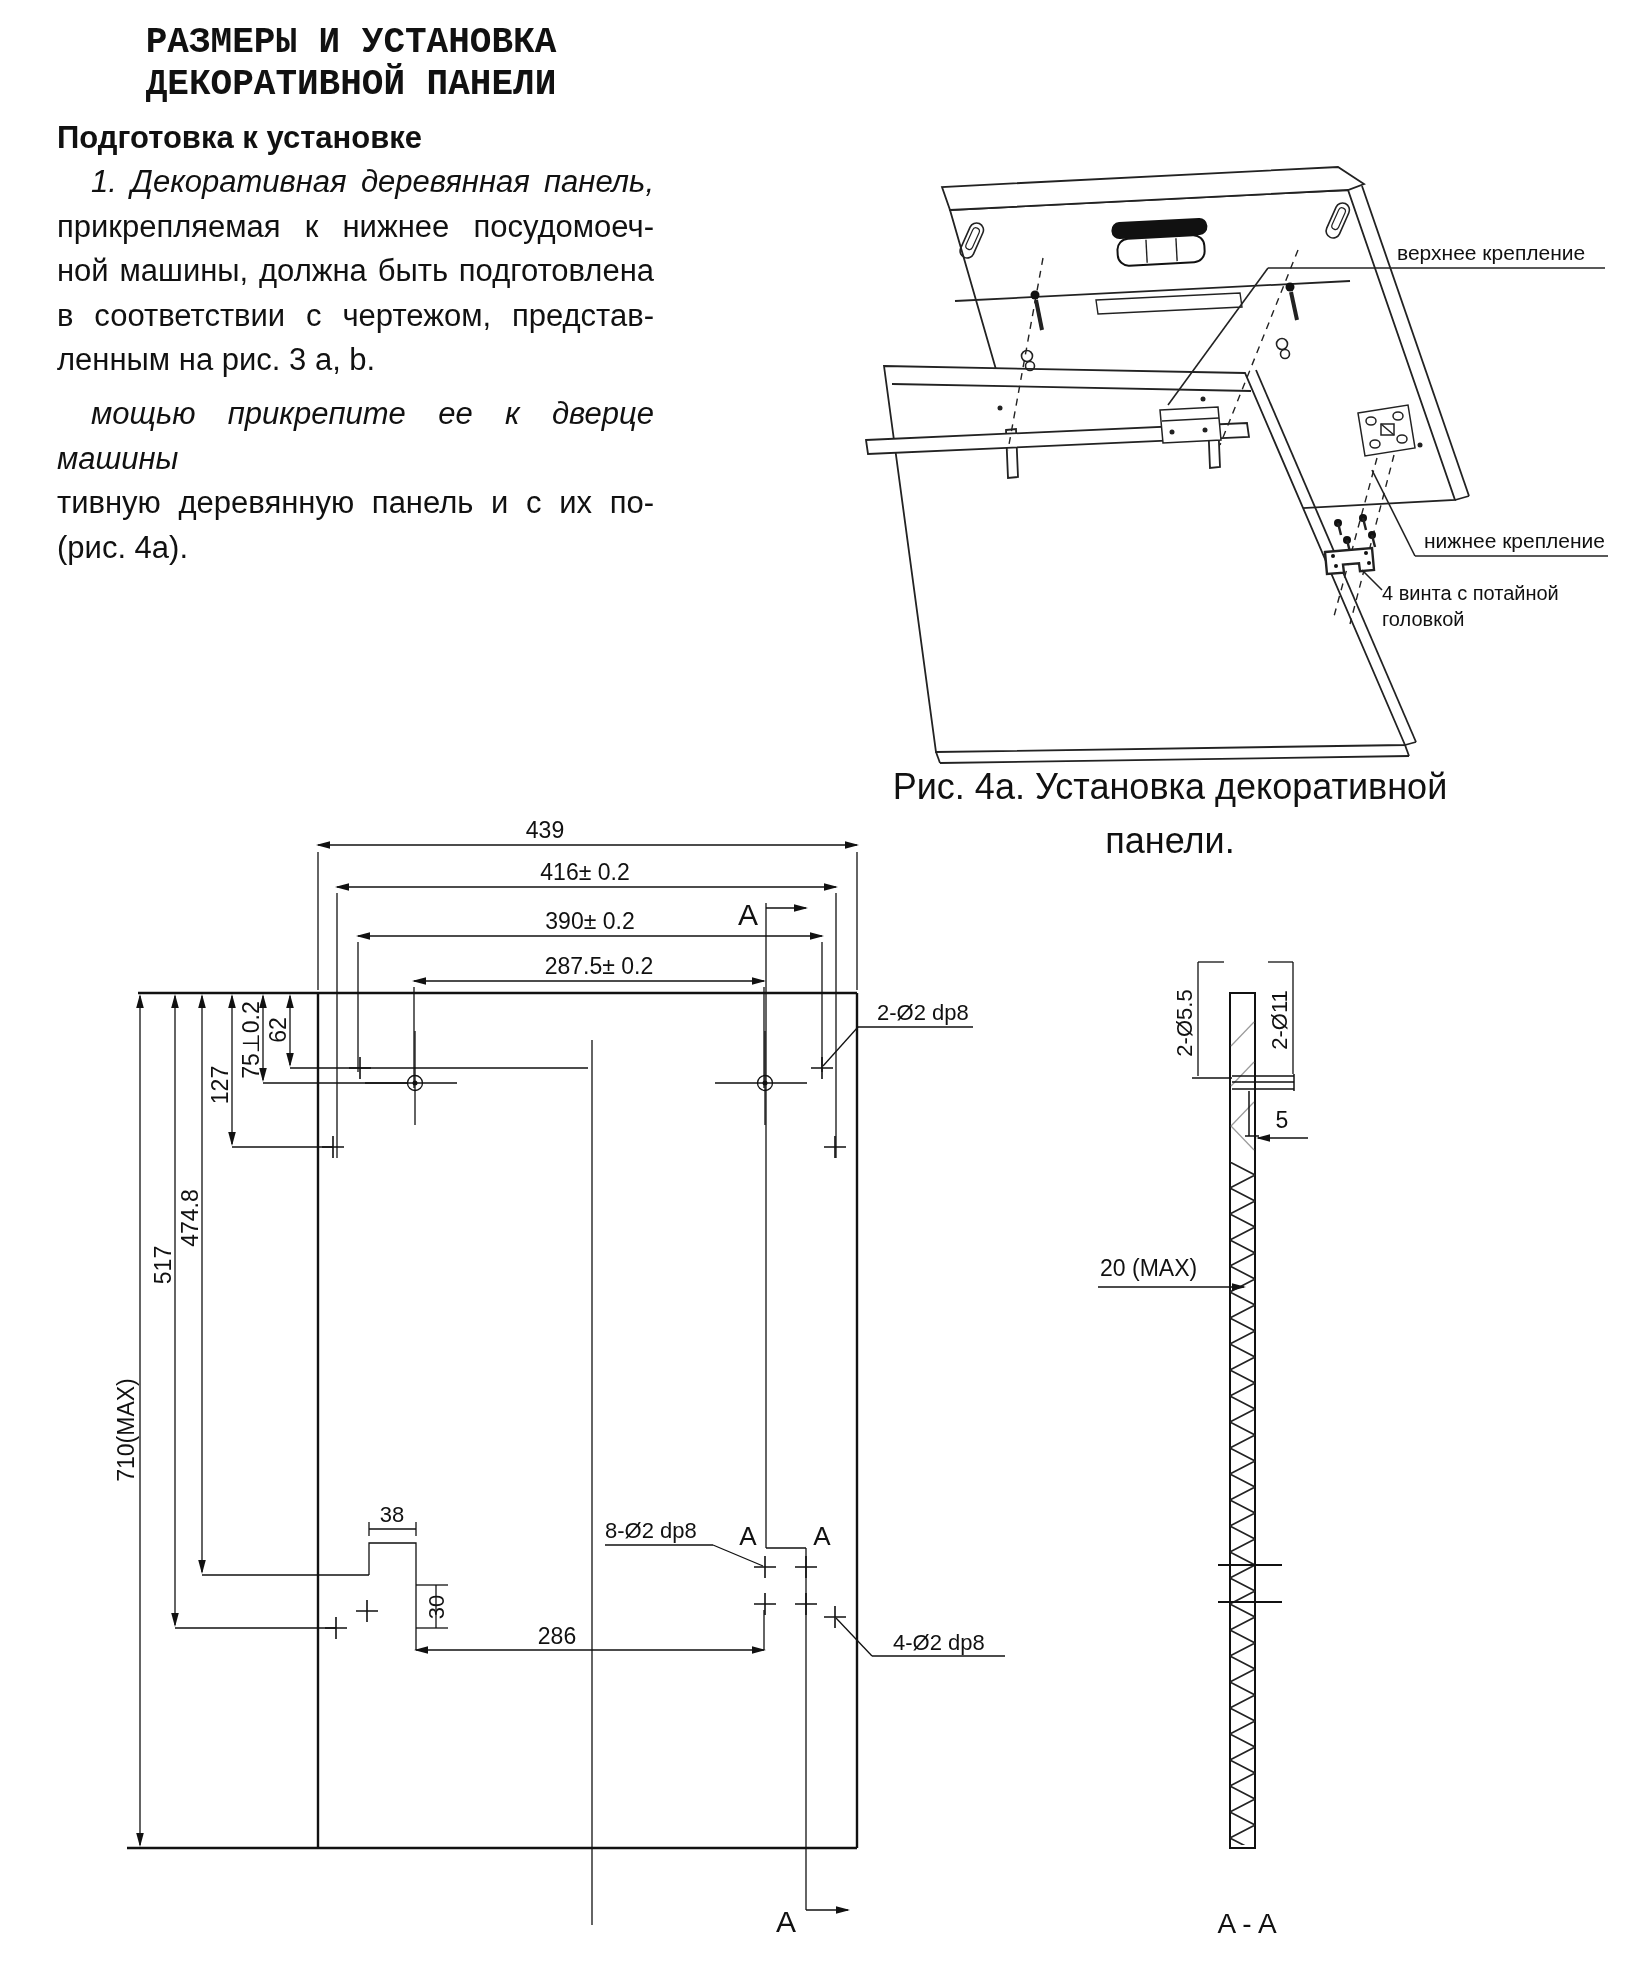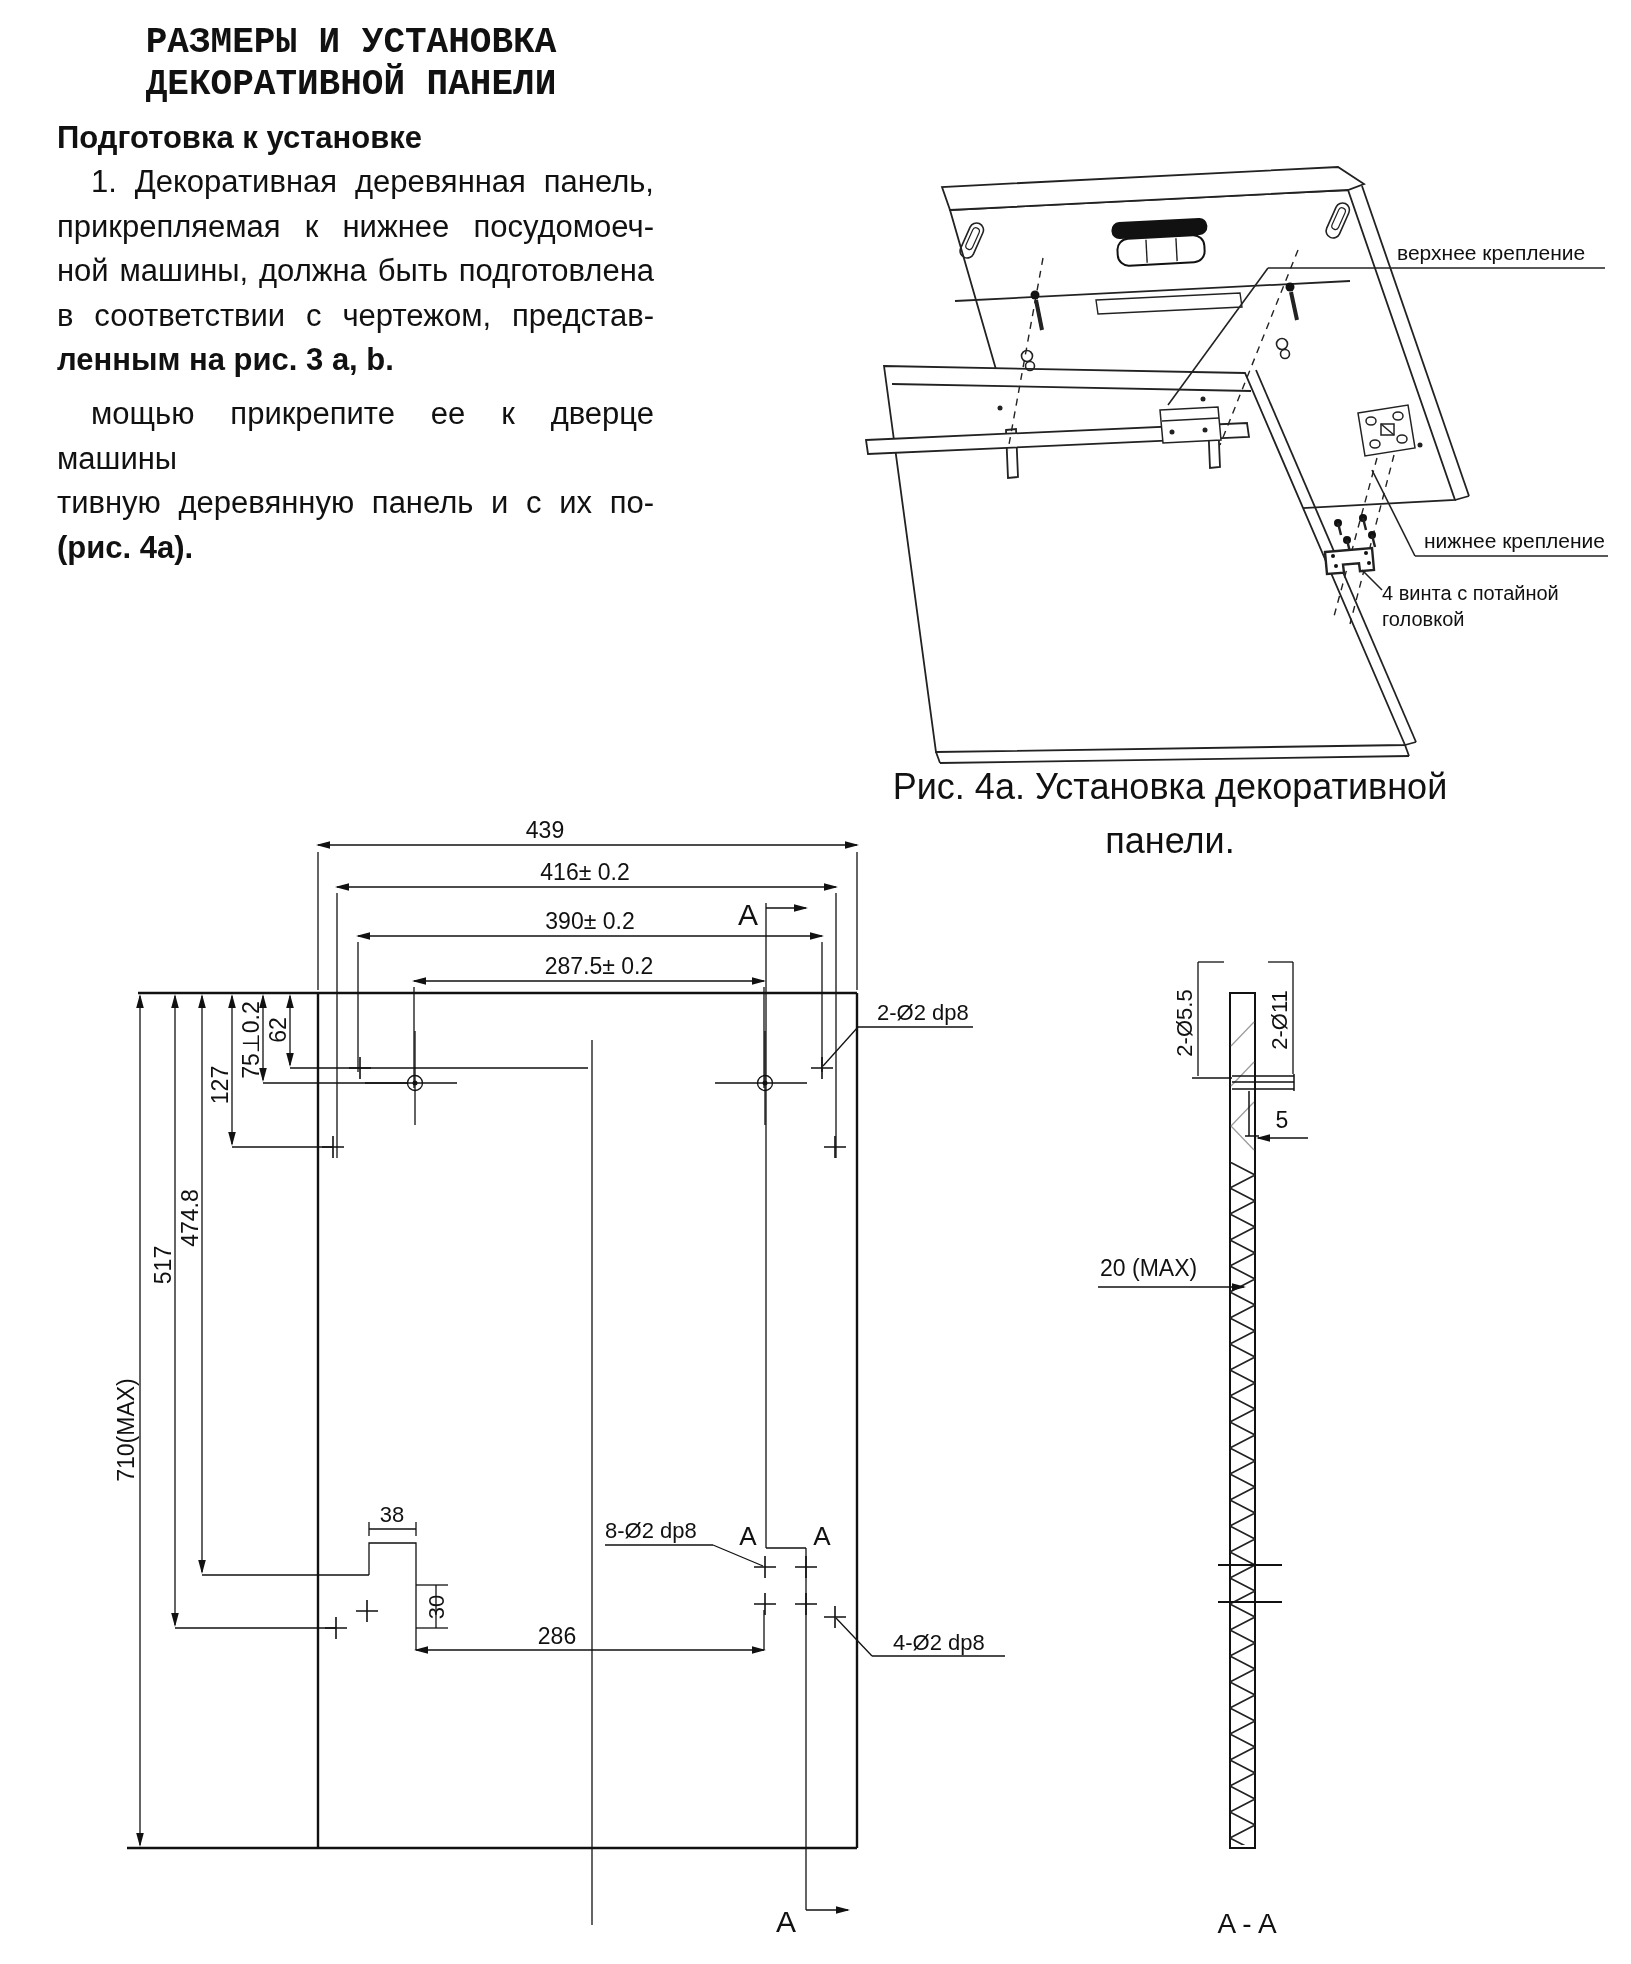--- a/index.html
+++ b/index.html
@@ -4,22 +4,22 @@
 <style>
   html,body{margin:0;padding:0;background:#fff;}
   .page{position:relative;width:1631px;height:1964px;background:#fff;overflow:hidden;
         font-family:"Liberation Sans",sans-serif;color:#111;}
   svg{position:absolute;left:0;top:0;font-family:"Liberation Sans",sans-serif;}
   .abs{position:absolute;}
   .title{left:110px;top:22px;width:482px;text-align:center;font-size:36px;line-height:42px;font-weight:bold;font-family:Liberation Mono, monospace;}
   .subheading{left:57px;top:120px;font-size:31px;font-weight:bold;}
   .para{width:597px;font-size:31px;line-height:44.5px;}
   .para div{text-align:justify;text-align-last:justify;}
-  .para div:last-child{text-align-last:left;font-weight:bold;}
-  .para div:first-child{text-indent:34px;}
+  .para div:last-child{text-align-last:left;}
+  .para div:first-child{text-indent:34px;font-style:italic;}
   .p1{left:57px;top:160px;}
   .p2{left:57px;top:392px;}
   .caption{left:820px;top:760px;width:700px;font-size:36px;line-height:54px;}
   .caption div{text-align:center;}
   text{fill:#111;}
 </style>
 </head>
 <body>
 
 <div class="page">

